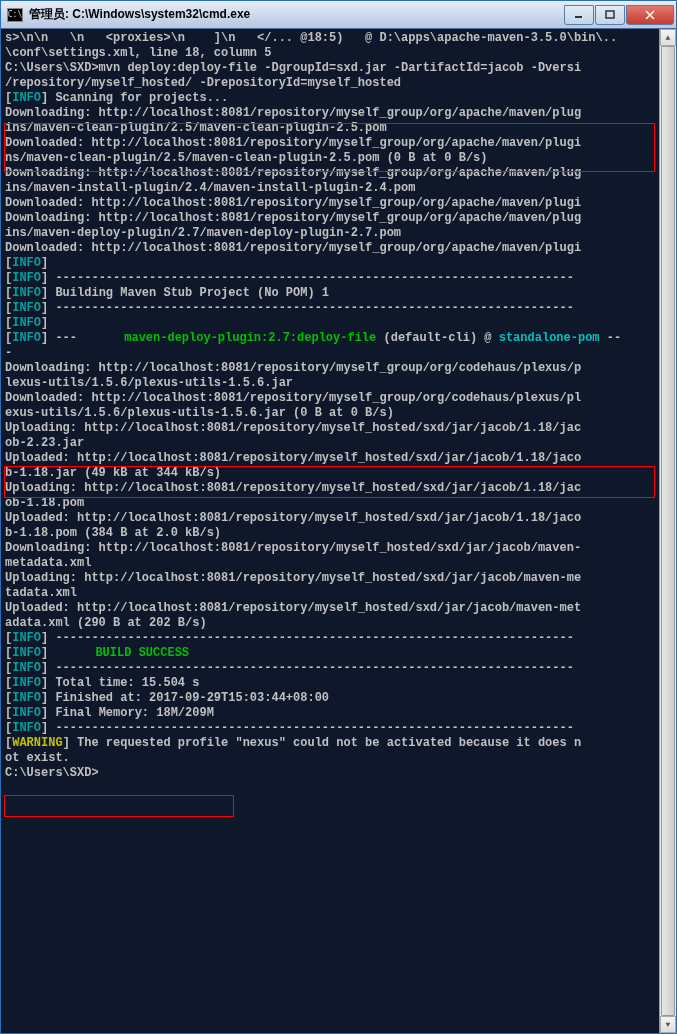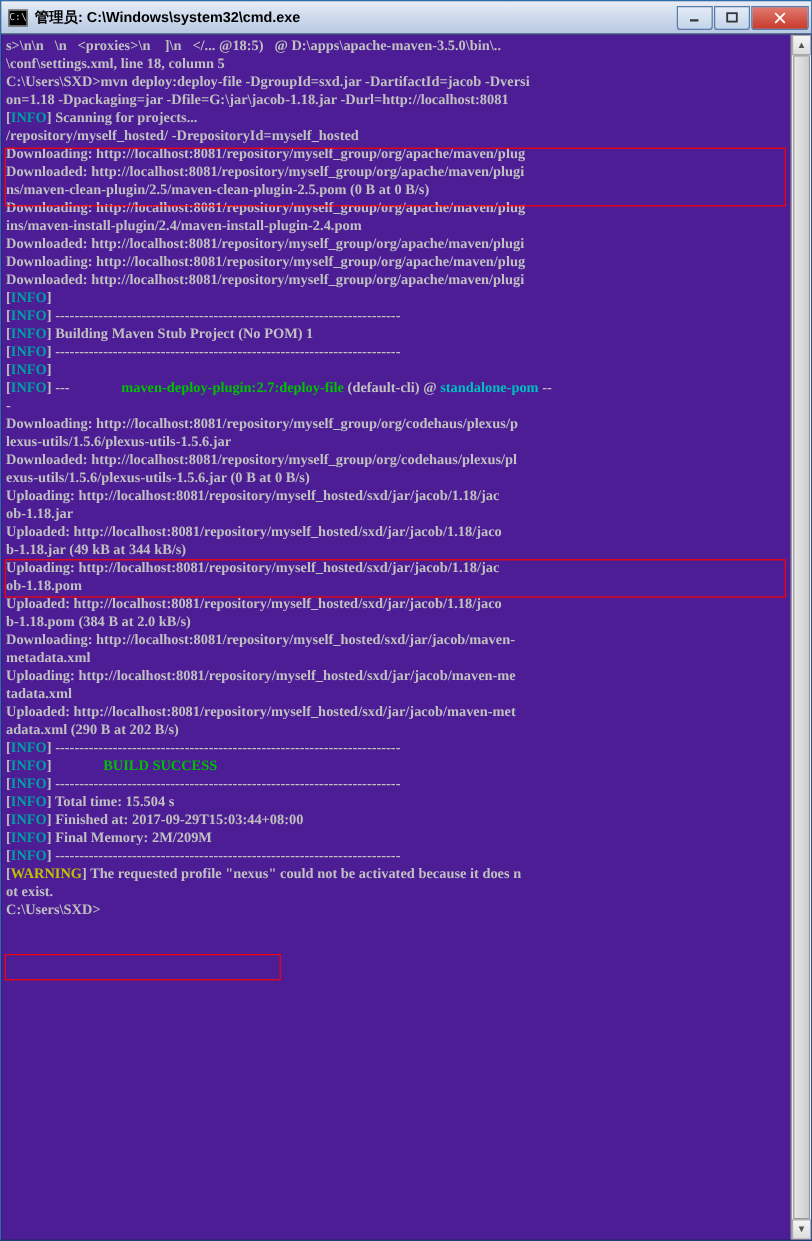--- a/index.html
+++ b/index.html
@@ -60,28 +60,27 @@
   background: linear-gradient(to bottom, #e4ecf7, #c3d4ea);
   color: #333;
 }
 .win-close {
   background: linear-gradient(to bottom, #e07a6f, #c83a2c);
   color: #fff;
   width: 48px;
 }
 .terminal {
   flex: 1;
-  background: #4c1d95;
+  background: #0f172a;
   padding: 2px 0 0 4px;
   color: #c0c0c0;
   font-weight: bold;
   line-height: 15px;
   position: relative;
   overflow: hidden;
-  font-family: Liberation Serif, serif;
 }
 .scrollbar {
   position: absolute;
   right: 0;
   top: 0;
   bottom: 0;
   width: 17px;
   background: #eaeaea;
   border-left: 1px solid #999;
 }
@@ -165,62 +164,63 @@
       </div>
     </div>
   </div>
 
   <div class="terminal">
     <div class="line">s&gt;\n\n   \n   &lt;proxies&gt;\n    ]\n   &lt;/... @18:5)   @ D:\apps\apache-maven-3.5.0\bin\..</div>
     <div class="line">\conf\settings.xml, line 18, column 5</div>
     <div class="line"></div>
     <div class="line"></div>
     <div class="line">C:\Users\SXD&gt;mvn deploy:deploy-file -DgroupId=sxd.jar -DartifactId=jacob -Dversi</div>
-    <div class="line">on=1.18 -Dpackaging=jar -Dfile=G:\jar\jacob-1.18.jar -Durl=http://localhost:8081</div>
+    <div class="line">/repository/myself_hosted/ -DrepositoryId=myself_hosted</div>
     <div class="line"><span>[</span><span class="info">INFO</span><span>] Scanning for projects...</span></div>
-    <div class="line">/repository/myself_hosted/ -DrepositoryId=myself_hosted</div>
     <div class="line">Downloading: http://localhost:8081/repository/myself_group/org/apache/maven/plug</div>
+    <div class="line">ins/maven-clean-plugin/2.5/maven-clean-plugin-2.5.pom</div>
     <div class="line">Downloaded: http://localhost:8081/repository/myself_group/org/apache/maven/plugi</div>
     <div class="line">ns/maven-clean-plugin/2.5/maven-clean-plugin-2.5.pom (0 B at 0 B/s)</div>
     <div class="line">Downloading: http://localhost:8081/repository/myself_group/org/apache/maven/plug</div>
     <div class="line">ins/maven-install-plugin/2.4/maven-install-plugin-2.4.pom</div>
     <div class="line">Downloaded: http://localhost:8081/repository/myself_group/org/apache/maven/plugi</div>
     <div class="line">Downloading: http://localhost:8081/repository/myself_group/org/apache/maven/plug</div>
+    <div class="line">ins/maven-deploy-plugin/2.7/maven-deploy-plugin-2.7.pom</div>
     <div class="line">Downloaded: http://localhost:8081/repository/myself_group/org/apache/maven/plugi</div>
     <div class="line"><span>[</span><span class="info">INFO</span><span>]</span></div>
     <div class="line"><span>[</span><span class="info">INFO</span><span>] ------------------------------------------------------------------------</span></div>
     <div class="line"><span>[</span><span class="info">INFO</span><span>] </span><span>Building Maven Stub Project (No POM) 1</span></div>
     <div class="line"><span>[</span><span class="info">INFO</span><span>] ------------------------------------------------------------------------</span></div>
     <div class="line"><span>[</span><span class="info">INFO</span><span>]</span></div>
     <div class="line"><span>[</span><span class="info">INFO</span><span>] </span><span>--- </span><span class="green">maven-deploy-plugin:2.7:deploy-file</span><span> (default-cli)</span><span> @ </span><span class="cyan">standalone-pom</span><span> --</span></div>
     <div class="line">-</div>
     <div class="line">Downloading: http://localhost:8081/repository/myself_group/org/codehaus/plexus/p</div>
     <div class="line">lexus-utils/1.5.6/plexus-utils-1.5.6.jar</div>
     <div class="line">Downloaded: http://localhost:8081/repository/myself_group/org/codehaus/plexus/pl</div>
     <div class="line">exus-utils/1.5.6/plexus-utils-1.5.6.jar (0 B at 0 B/s)</div>
     <div class="line">Uploading: http://localhost:8081/repository/myself_hosted/sxd/jar/jacob/1.18/jac</div>
-    <div class="line">ob-1.18.jar</div>
+    <div class="line">ob-2.23.jar</div>
     <div class="line">Uploaded: http://localhost:8081/repository/myself_hosted/sxd/jar/jacob/1.18/jaco</div>
     <div class="line">b-1.18.jar (49 kB at 344 kB/s)</div>
     <div class="line">Uploading: http://localhost:8081/repository/myself_hosted/sxd/jar/jacob/1.18/jac</div>
     <div class="line">ob-1.18.pom</div>
     <div class="line">Uploaded: http://localhost:8081/repository/myself_hosted/sxd/jar/jacob/1.18/jaco</div>
     <div class="line">b-1.18.pom (384 B at 2.0 kB/s)</div>
     <div class="line">Downloading: http://localhost:8081/repository/myself_hosted/sxd/jar/jacob/maven-</div>
     <div class="line">metadata.xml</div>
     <div class="line">Uploading: http://localhost:8081/repository/myself_hosted/sxd/jar/jacob/maven-me</div>
     <div class="line">tadata.xml</div>
     <div class="line">Uploaded: http://localhost:8081/repository/myself_hosted/sxd/jar/jacob/maven-met</div>
     <div class="line">adata.xml (290 B at 202 B/s)</div>
     <div class="line"><span>[</span><span class="info">INFO</span><span>] ------------------------------------------------------------------------</span></div>
     <div class="line"><span>[</span><span class="info">INFO</span><span>] </span><span class="green">BUILD SUCCESS</span></div>
     <div class="line"><span>[</span><span class="info">INFO</span><span>] ------------------------------------------------------------------------</span></div>
     <div class="line"><span>[</span><span class="info">INFO</span><span>] Total time: 15.504 s</span></div>
     <div class="line"><span>[</span><span class="info">INFO</span><span>] Finished at: 2017-09-29T15:03:44+08:00</span></div>
-    <div class="line"><span>[</span><span class="info">INFO</span><span>] Final Memory: 2M/209M</span></div>
+    <div class="line"><span>[</span><span class="info">INFO</span><span>] Final Memory: 18M/209M</span></div>
     <div class="line"><span>[</span><span class="info">INFO</span><span>] ------------------------------------------------------------------------</span></div>
     <div class="line"><span>[</span><span class="yellow">WARNING</span><span>] The requested profile "nexus" could not be activated because it does n</span></div>
     <div class="line">ot exist.</div>
     <div class="line"></div>
     <div class="line">C:\Users\SXD&gt;</div>
 
     <div class="redbox1"></div>
     <div class="redbox2"></div>
     <div class="redbox3"></div>
 

